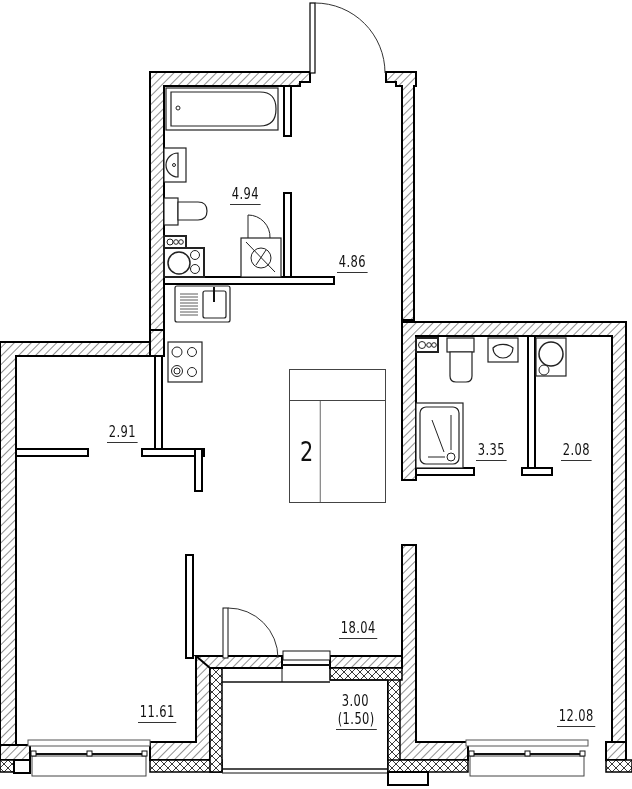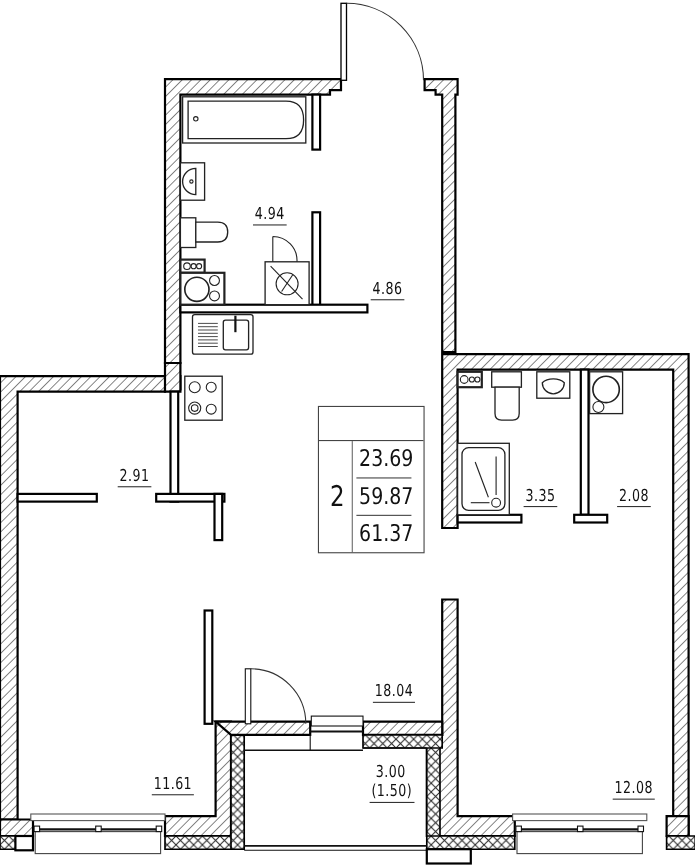--- a/index.html
+++ b/index.html
@@ -198,25 +198,20 @@
     <rect x="470" y="756" width="114" height="20" fill="#fff" stroke="#444" stroke-width="1"></rect>
     <rect x="469" y="751" width="5" height="5" fill="#fff" stroke="#111"></rect>
     <rect x="525" y="751" width="5" height="5" fill="#fff" stroke="#111"></rect>
     <rect x="580" y="751" width="5" height="5" fill="#fff" stroke="#111"></rect>
   </g>
 </svg>
 
 <div class="summary">
   <div class="top"></div>
   <div class="rooms">2</div>
-  <div class="vals">
-    <div class="val">23.69</div>
-    <div class="val">59.87</div>
-    <div class="val">61.37</div>
-  </div>
 </div>
 
 <div class="room-label" style="left:230px;top:186px;">4.94</div>
 <div class="room-label" style="left:337px;top:254px;">4.86</div>
 <div class="room-label" style="left:107px;top:424px;">2.91</div>
 <div class="room-label" style="left:476px;top:442px;">3.35</div>
 <div class="room-label" style="left:561px;top:442px;">2.08</div>
 <div class="room-label" style="left:339px;top:620px;">18.04</div>
 <div class="room-label" style="left:138px;top:704px;">11.61</div>
 <div class="room-label" style="left:557px;top:708px;">12.08</div>

